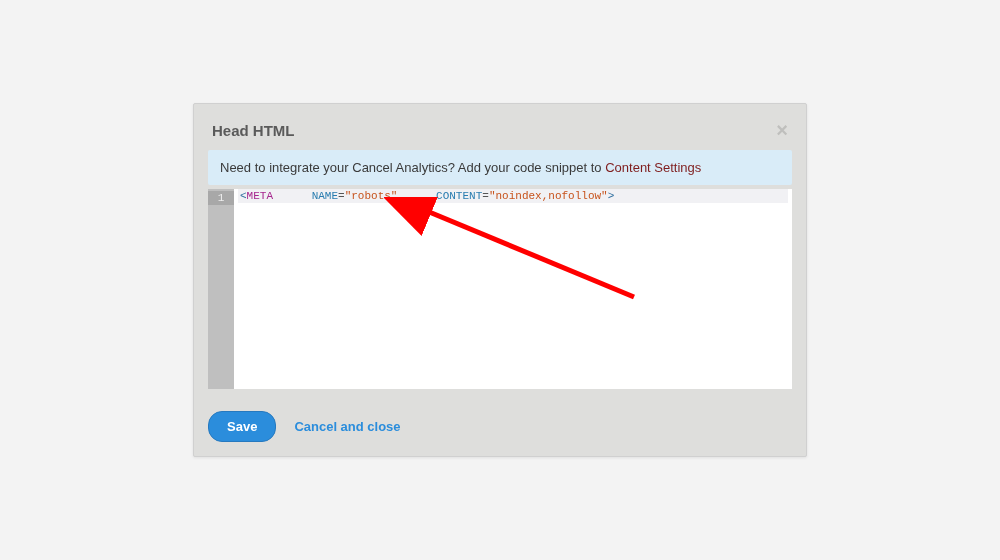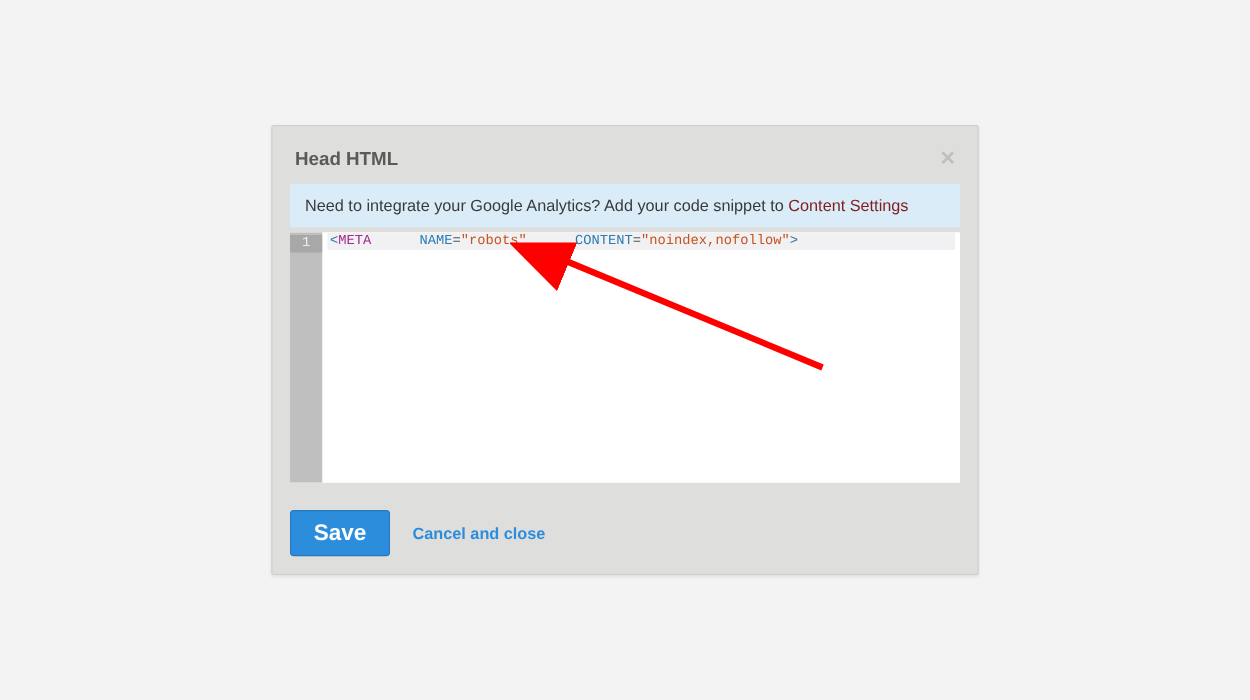--- a/index.html
+++ b/index.html
@@ -5,21 +5,21 @@
   * { box-sizing: border-box; margin: 0; padding: 0; }
   html, body { width: 1000px; height: 560px; }
   body {
     background: #f3f3f3;
     font-family: -apple-system, BlinkMacSystemFont, "Segoe UI", Helvetica, Arial, sans-serif;
     display: flex;
     align-items: center;
     justify-content: center;
   }
   .modal {
-    width: 566px;
+    width: 614px;
     background: #dededc;
     border: 1px solid #d0d0d0;
     border-radius: 2px;
     box-shadow: 0 1px 3px rgba(0,0,0,0.08);
     padding: 14px 14px 14px 14px;
   }
   .modal-header {
     display: flex;
     align-items: center;
     justify-content: space-between;
@@ -99,22 +99,22 @@
   .footer {
     margin-top: 22px;
     display: flex;
     align-items: center;
     gap: 18px;
   }
   .btn-save {
     background: #2b8ddc;
     color: #ffffff;
     border: 1px solid #2679bf;
-    border-radius: 3px;
-    font-size: 18px;
+    border-radius: 14px;
+    font-size: 13px;
     font-weight: 700;
     padding: 7px 18px;
     cursor: pointer;
   }
   .btn-cancel {
     color: #2b8ddc;
     font-size: 13px;
     font-weight: 700;
     cursor: pointer;
     text-decoration: none;
@@ -126,21 +126,21 @@
 <body>
 
 <div class="modal">
 
   <div class="modal-header">
     <div class="modal-title">Head HTML</div>
     <div class="close-x">×</div>
   </div>
 
   <div class="info-bar">
-    <span>Need to integrate your Google Analytics? Add your code snippet to </span><a>Content Settings</a>
+    <span>Need to integrate your Cancel Analytics? Add your code snippet to </span><a>Content Settings</a>
   </div>
 
   <div class="editor">
     <div class="gutter">
       <span class="ln-active">1</span>
     </div>
     <div class="code-area">
       <div class="code-line"><span class="tok-bracket">&lt;</span><span class="tok-tag">META</span><span> </span><span class="tok-attr">NAME</span><span class="tok-eq">=</span><span class="tok-str">"robots"</span><span> </span><span class="tok-attr">CONTENT</span><span class="tok-eq">=</span><span class="tok-str">"noindex,nofollow"</span><span class="tok-bracket">&gt;</span></div>
 
       <svg class="arrow" width="260" height="120" viewBox="0 0 260 120" style="left:150px; top:8px;">

